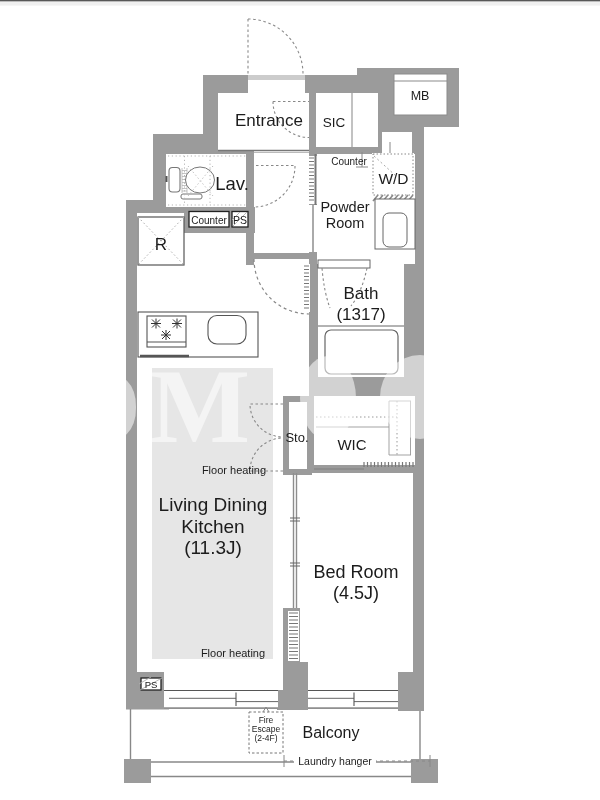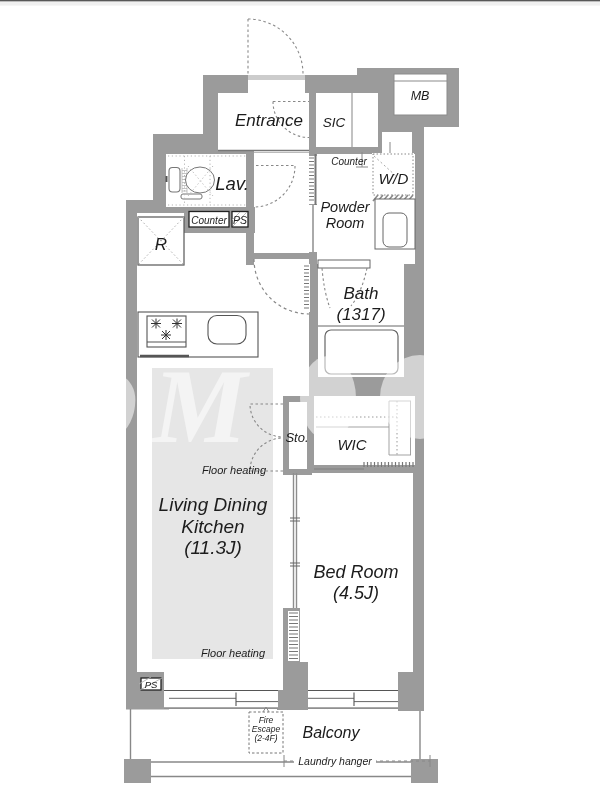--- a/index.html
+++ b/index.html
@@ -1,16 +1,16 @@
 <!DOCTYPE html>
 <html><head>
 <meta charset="utf-8">
 <style>
   html,body{margin:0;padding:0;background:#ffffff;}
-  .page{position:relative;width:600px;height:800px;background:#fff;overflow:hidden;font-style:italic;}
+  .page{position:relative;width:600px;height:800px;background:#fff;overflow:hidden;}
   svg{display:block;}
   text{font-family:"Liberation Sans",sans-serif;fill:#1c1c1c;}
   .wm text{font-family:"Liberation Serif",serif;font-weight:bold;fill:#ffffff;fill-opacity:0.55;}
 </style>
 </head>
 <body>
 <div class="page">
 <svg width="600" height="800" viewBox="0 0 600 800">
 
 <rect x="0" y="0" width="600" height="1.6" fill="#585858"></rect>

